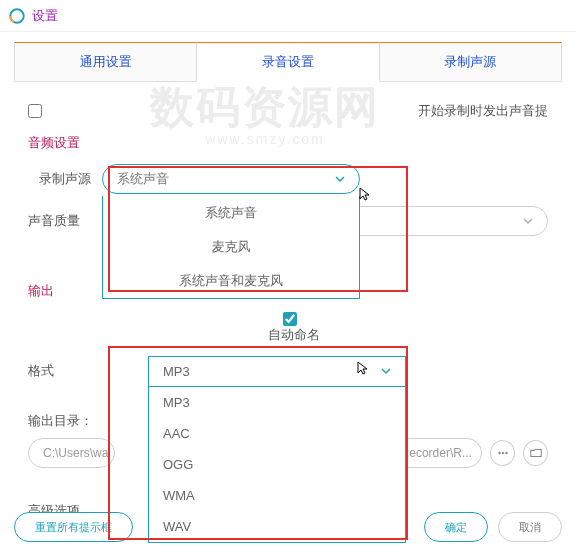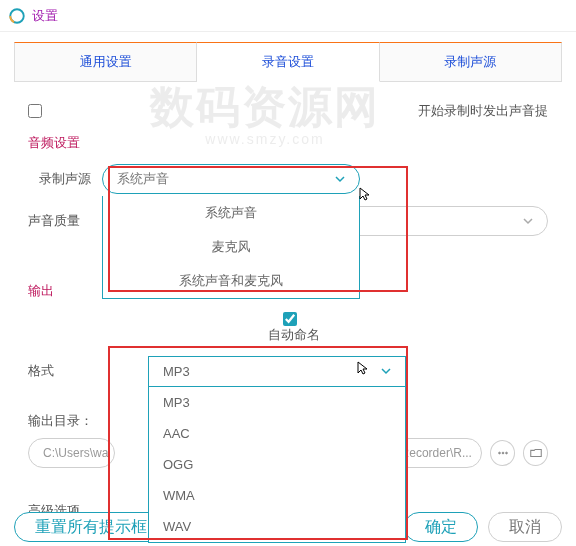--- a/index.html
+++ b/index.html
@@ -43,21 +43,21 @@
   .cursor svg { width: 16px; height: 16px; }
 
   .output-path-row { display: flex; align-items: center; margin: 10px 0; gap: 8px; }
   .path-pill { height: 30px; border: 1px solid #cfcfcf; border-radius: 16px; display: flex; align-items: center; padding: 12px 14px; color: #999; font-size: 12px; background: #fff; white-space: nowrap; overflow: hidden; }
   .icon-circ { width: 26px; height: 26px; border: 1px solid #cfcfcf; border-radius: 50%; display: flex; align-items: center; justify-content: center; cursor: pointer; }
   .icon-circ svg { width: 14px; height: 14px; stroke: #888; fill: none; }
 
   .adv-row { margin: 26px 0 0 0; color: #555; }
 
   .bottom-bar { position: absolute; bottom: 4px; left: 0; right: 0; display: flex; padding: 0 14px; gap: 10px; align-items: center; }
-  .btn { height: 30px; border: 1px solid #1ea1b8; border-radius: 16px; padding: 0 20px; display: flex; align-items: center; color: #1ea1b8; cursor: pointer; font-size: 16px; background: #fff; }
+  .btn { height: 30px; border: 1px solid #1ea1b8; border-radius: 16px; padding: 0 20px; display: flex; align-items: center; color: #1ea1b8; cursor: pointer; font-size: 11px; background: #fff; }
   .btn.gray { border-color: #cfcfcf; color: #777; }
   .spacer { flex: 1; }
 
   .watermark { position: absolute; left: 150px; top: 78px; font-size: 44px; font-weight: 700; color: rgba(200,200,200,0.35); letter-spacing: 2px; pointer-events: none; z-index: 0; }
   .watermark .sub { font-size: 14px; font-weight: 400; display: block; margin-top: -6px; text-align: center; color: rgba(200,200,200,0.35); }
 
   .fmt-dropdown { position: absolute; left: 120px; top: 0; width: 258px; background: #fff; border: 1px solid #1ea1b8; z-index: 8; }
   .fmt-dropdown .sel { height: 30px; display:flex; align-items:center; padding:0 14px; border-bottom:1px solid #1ea1b8; color:#666; }
   .fmt-dropdown .sel .caret { margin-left:auto; }
   .fmt-dropdown .opt { padding: 8px 14px; color:#666; cursor:pointer; }

